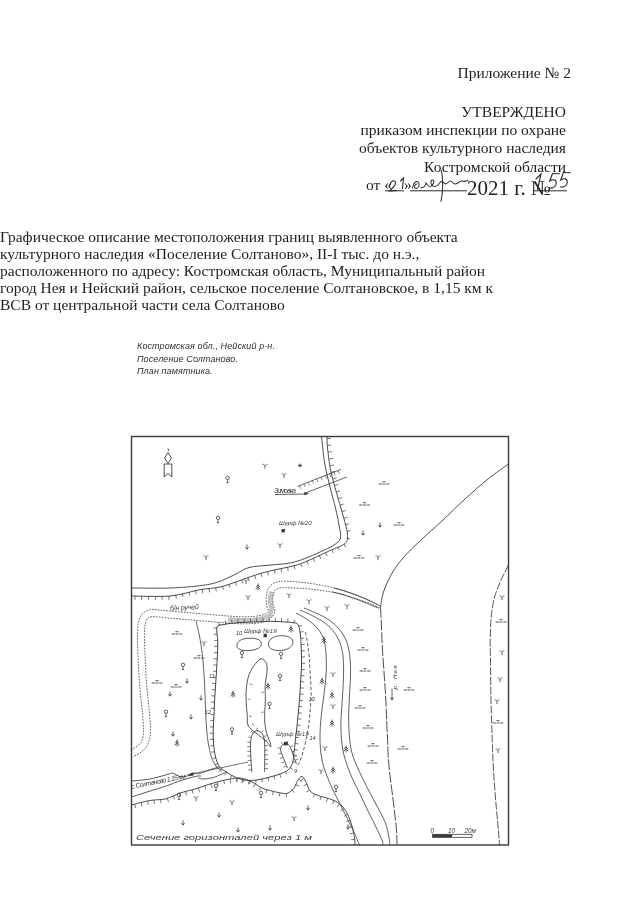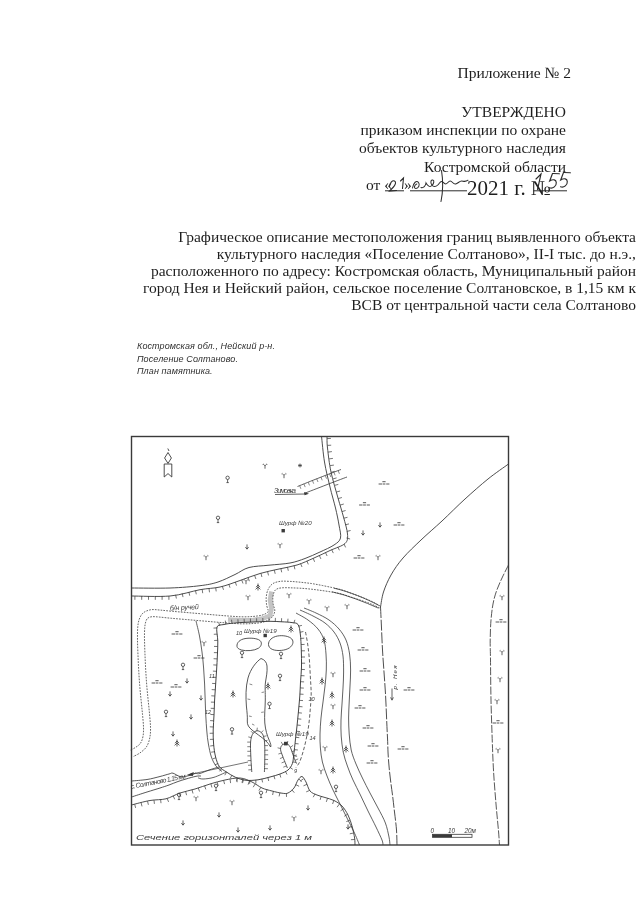--- a/index.html
+++ b/index.html
@@ -23,21 +23,21 @@
 
 <path d="M412.5,188 c1,-5.5 4,-8 6,-5.5 c1.8,2.2 0,6 -2.5,6 c-2.2,0 -2,-3.5 0.8,-4.5 m4.2,3.5 c2.5,0.8 4.5,-1.5 5,-4.5 c1.5,3 4,4.5 6,2.5 c2,-2 2.5,-5 0.8,-5.5 c-1.7,-0.5 -2.8,2.5 -1,5 c1.4,2 4,2 6,0 c1.5,-1.5 2.2,-3.5 3.8,-3.5 c1.6,0 2.2,2.5 4,2.5 c1.8,0 2.8,-3 4.6,-3 c2.2,0 2.8,3.5 5.4,3 c2.2,-0.4 3.8,-3 6,-3 c1.8,0 3.4,1.4 6.4,-0.8" stroke="#2c2c2c" stroke-width="1.05" fill="none" stroke-linecap="round"></path>
 
 <path d="M441.5,170.5 c1.5,9 1.5,21 -0.5,31" stroke="#2c2c2c" stroke-width="1.05" fill="none" stroke-linecap="round"></path>
 
 <path d="M536,179 l5,-5 l-3.5,15.5 M552.5,173.5 l-2.8,7.5 c3.6,-2.2 6.4,-1.4 6.6,1.6 c0.2,3.4 -3.2,6.4 -6.8,5.2 M553,173.5 l6.4,0.3 M563.5,172.5 l-2.8,7.5 c3.6,-2.2 6.4,-1.4 6.6,1.6 c0.2,3.4 -3.2,6.4 -6.8,5.2 M564,172.5 l6.4,0.3" stroke="#2c2c2c" stroke-width="1.15" fill="none" stroke-linecap="round"></path>
 
 <path d="M385,190.8 L404,190.8 M410,190.8 L467,190.8 M533.5,190.8 L567,190.8" stroke="#2c2c2c" stroke-width="1" fill="none"></path>
 </svg>
 
-<div class="abs" style="left:0;right:4px;top:228px;font-size:15.5px;line-height:17px;text-align:right;">
+<div class="abs" style="left:0;right:4px;top:228px;font-size:15.5px;line-height:17px;text-align:left;">
 Графическое описание местоположения границ выявленного объекта<br>
 культурного наследия «Поселение Солтаново», II-I тыс. до н.э.,<br>
 расположенного по адресу: Костромская область, Муниципальный район<br>
 город Нея и Нейский район, сельское поселение Солтановское, в 1,15 км к<br>
 ВСВ от центральной части села Солтаново</div>
 
 <div class="abs" style="left:137px;top:340px;font-family:&quot;Liberation Sans&quot;,sans-serif;
      font-style:italic;font-size:9px;line-height:12.5px;color:#2e2e2e;letter-spacing:0.1px;">
 Костромская обл., Нейский р-н.<br>Поселение Солтаново.<br>План памятника.</div>
 

